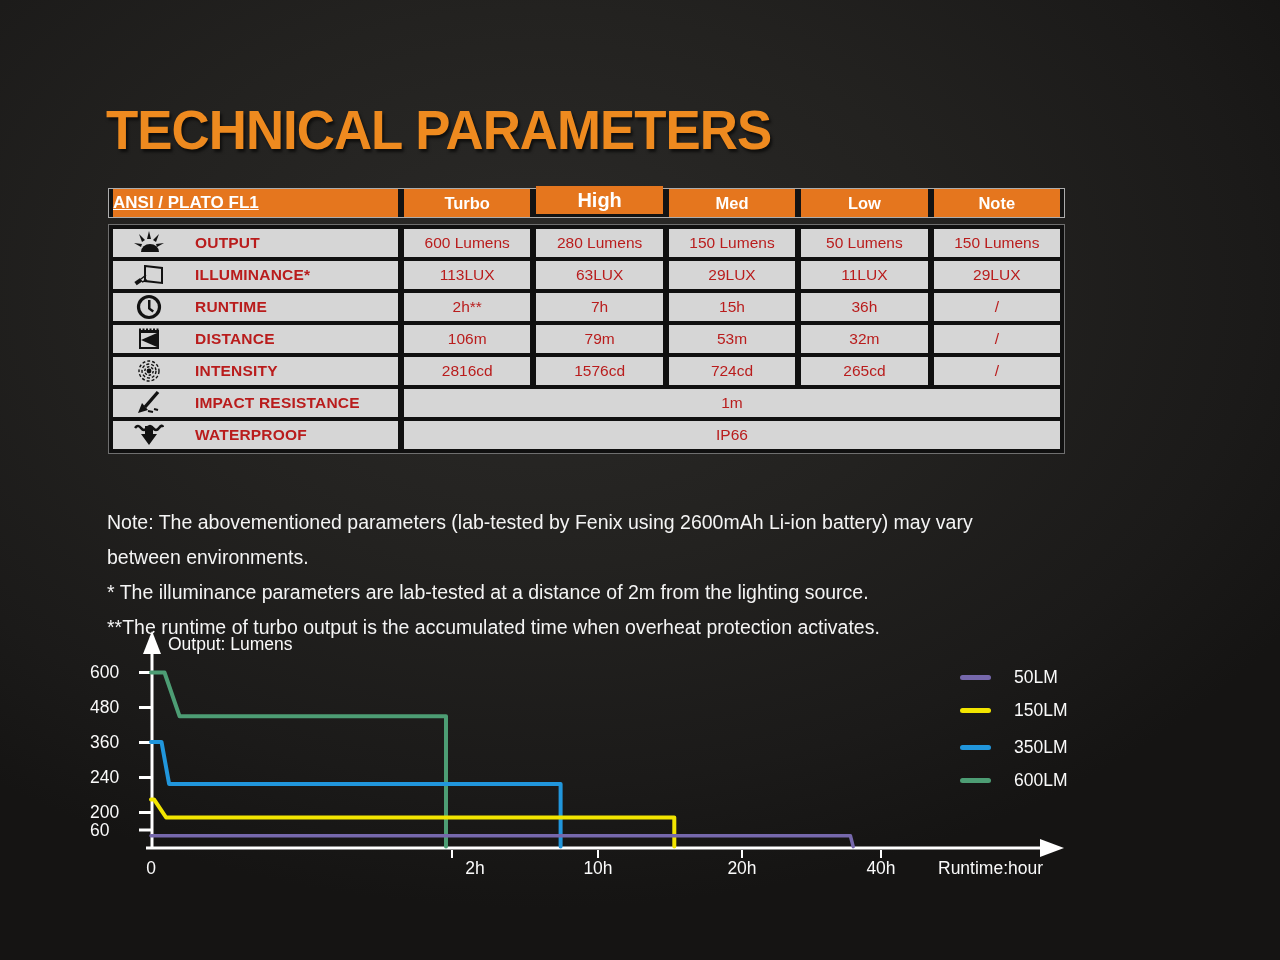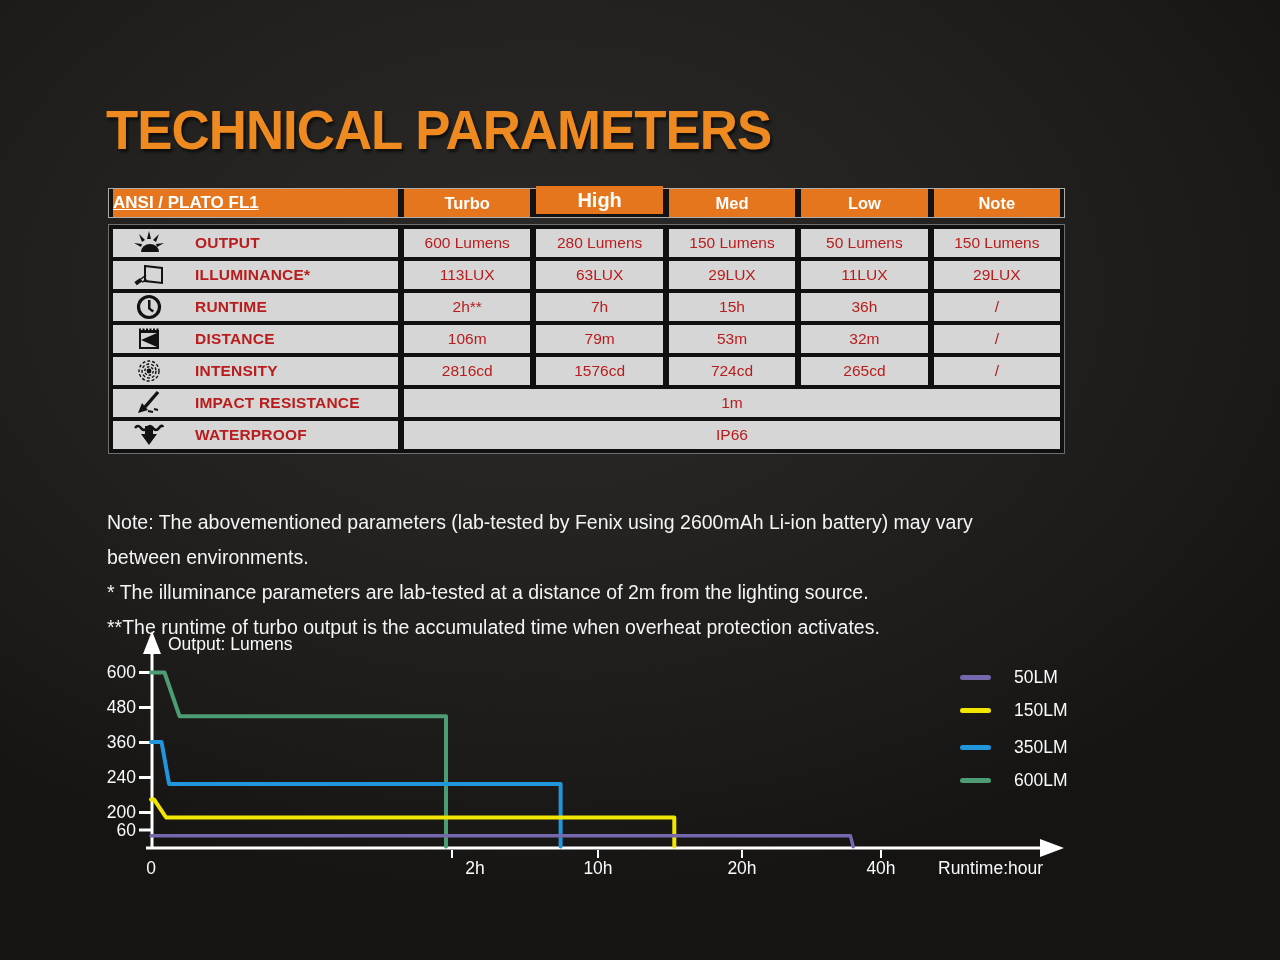--- a/index.html
+++ b/index.html
@@ -49,21 +49,21 @@
   .icon svg{display:block;}
   .lbl{margin-left:26px;font-weight:bold;letter-spacing:.2px;}
   .span5{grid-column:2 / -1;}
   
   .notes{position:absolute;left:107px;top:474px;width:980px;font-size:19.5px;line-height:35px;color:#f4f4f4;margin-top:31px;}
   .note-line{white-space:nowrap;}
   
   .chart{position:absolute;left:0;top:628px;width:1120px;height:300px;}
   .chart svg{position:absolute;left:0;top:0;}
   .chart-title{position:absolute;left:168px;top:6px;font-size:17.5px;color:#fafafa;}
-  .yt{position:absolute;left:90px;width:46px;text-align:right;font-size:17.5px;color:#fafafa;}
+  .yt{position:absolute;left:90px;width:46px;font-size:17.5px;color:#fafafa;}
   .xt{position:absolute;width:70px;text-align:center;font-size:17.5px;color:#fafafa;top:230px;}
   .x-axis-title{position:absolute;left:938px;top:230px;font-size:17.5px;color:#fafafa;}
   
   .legend{position:absolute;left:960px;top:636px;margin-top:32px;}
   .legend-item{display:flex;align-items:center;height:18px;margin-bottom:15px;}
   .legend-item:nth-child(2){margin-bottom:19px;}
   .swatch{width:31px;height:5px;border-radius:3px;}
   .legend-label{margin-left:23px;font-size:17.5px;color:#fafafa;}
 </style>
 </head>

